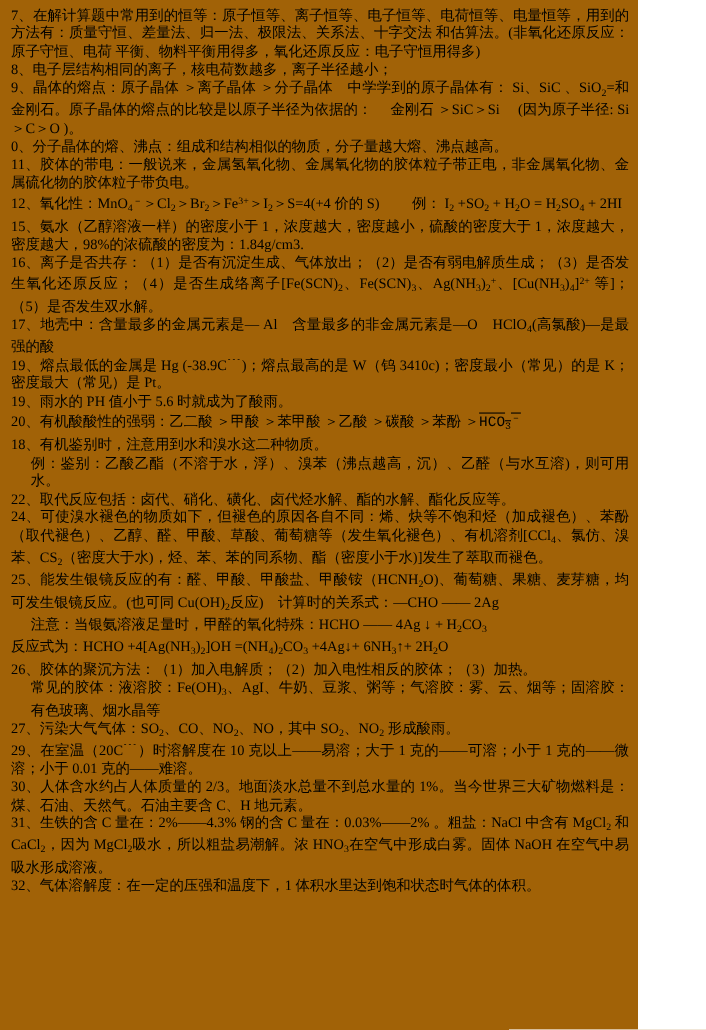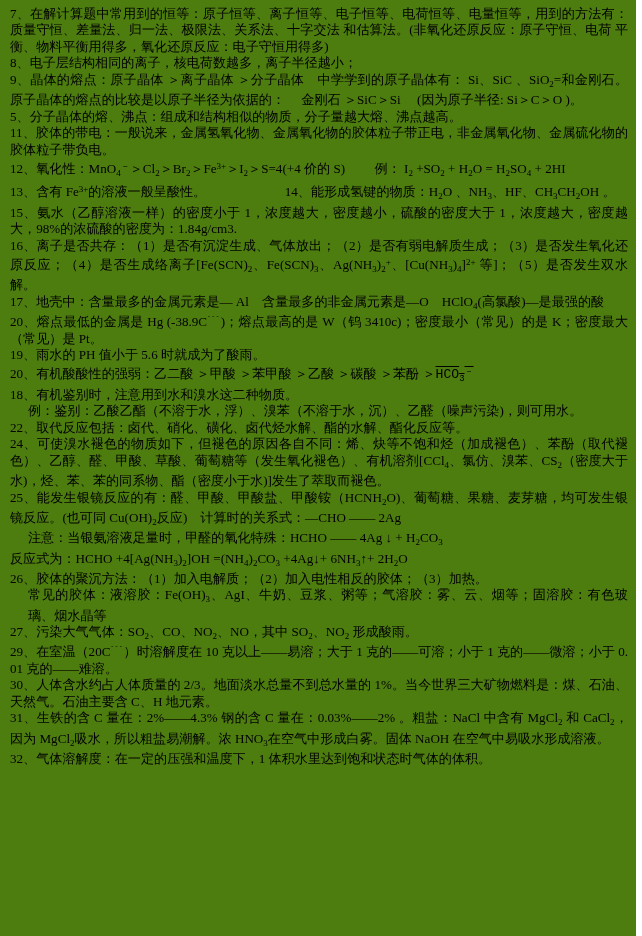--- a/index.html
+++ b/index.html
@@ -7,25 +7,25 @@
     padding: 0;
     background: #ffffff;
   }
   body {
     width: 642px;
     min-height: 936px;
     font-family: "Liberation Serif", "DejaVu Serif", serif;
     color: #000000;
   }
   #page {
-    width: 636px;
+    width: 580px;
     min-height: 936px;
     box-sizing: border-box;
     padding: 6px 8px 4px 10px;
-    background: #4d7c0f;
+    background: #a16207;
   }
   .line {
     font-size: 13.1px;
     line-height: 16.45px;
     text-align: justify;
     text-justify: inter-ideograph;
     letter-spacing: 0px;
     margin: 0;
     padding: 0;
     white-space: normal;
@@ -48,32 +48,31 @@
     font-family: Liberation Mono, monospace;
   }
 </style>
 </head>
 <body>
 
 <div id="page">
     <p class="line" id="line-7">7、在解计算题中常用到的恒等：原子恒等、离子恒等、电子恒等、电荷恒等、电量恒等，用到的方法有：质量守恒、差量法、归一法、极限法、关系法、十字交法 和估算法。(非氧化还原反应：原子守恒、电荷 平衡、物料平衡用得多，氧化还原反应：电子守恒用得多)</p>
     <p class="line" id="line-8">8、电子层结构相同的离子，核电荷数越多，离子半径越小；</p>
     <p class="line" id="line-9">9、晶体的熔点：原子晶体 ＞离子晶体 ＞分子晶体　中学学到的原子晶体有： Si、SiC 、SiO<sub>2</sub>=和金刚石。原子晶体的熔点的比较是以原子半径为依据的：　 金刚石 ＞SiC＞Si 　(因为原子半径: Si＞C＞O )。</p>
-    <p class="line" id="line-0">5、分子晶体的熔、沸点：组成和结构相似的物质，分子量越大熔、沸点越高。</p>
+    <p class="line" id="line-0">0、分子晶体的熔、沸点：组成和结构相似的物质，分子量越大熔、沸点越高。</p>
     <p class="line" id="line-11">11、胶体的带电：一般说来，金属氢氧化物、金属氧化物的胶体粒子带正电，非金属氧化物、金属硫化物的胶体粒子带负电。</p>
     <p class="line" id="line-12">12、氧化性：MnO<sub>4</sub><sup>－</sup>＞Cl<sub>2</sub>＞Br<sub>2</sub>＞Fe<sup>3+</sup>＞I<sub>2</sub>＞S=4(+4 价的 S) 　　例： I<sub>2</sub> +SO<sub>2</sub> + H<sub>2</sub>O = H<sub>2</sub>SO<sub>4</sub> + 2HI</p>
-    <p class="line" id="line-13">13、含有 Fe<sup>3+</sup>的溶液一般呈酸性。　　　　　　14、能形成氢键的物质：H<sub>2</sub>O 、NH<sub>3</sub>、HF、CH<sub>3</sub>CH<sub>2</sub>OH 。</p>
     <p class="line" id="line-15">15、氨水（乙醇溶液一样）的密度小于 1，浓度越大，密度越小，硫酸的密度大于 1，浓度越大，密度越大，98%的浓硫酸的密度为：1.84g/cm3.</p>
     <p class="line" id="line-16">16、离子是否共存：（1）是否有沉淀生成、气体放出；（2）是否有弱电解质生成；（3）是否发生氧化还原反应；（4）是否生成络离子[Fe(SCN)<sub>2</sub>、Fe(SCN)<sub>3</sub>、Ag(NH<sub>3</sub>)<sub>2</sub><sup>+</sup>、[Cu(NH<sub>3</sub>)<sub>4</sub>]<sup>2+</sup> 等]；（5）是否发生双水解。</p>
     <p class="line" id="line-17">17、地壳中：含量最多的金属元素是— Al　含量最多的非金属元素是—O　HClO<sub>4</sub>(高氯酸)—是最强的酸</p>
-    <p class="line" id="line-18">20、熔点最低的金属是 Hg (-38.9C﹉)；熔点最高的是 W（钨 3410c)；密度最小（常见）的是 K；密度最大（常见）是 Pt。</p>
+    <p class="line" id="line-18">19、熔点最低的金属是 Hg (-38.9C﹉)；熔点最高的是 W（钨 3410c)；密度最小（常见）的是 K；密度最大（常见）是 Pt。</p>
     <p class="line" id="line-19">19、雨水的 PH 值小于 5.6 时就成为了酸雨。</p>
     <p class="line" id="line-20">20、有机酸酸性的强弱：乙二酸 ＞甲酸 ＞苯甲酸 ＞乙酸 ＞碳酸 ＞苯酚 ＞<span class="ovl">HCO<sub>3</sub><sup>－</sup></span></p>
     <p class="line" id="line-21">18、有机鉴别时，注意用到水和溴水这二种物质。</p>
-    <p class="line indent" id="line-21b">例：鉴别：乙酸乙酯（不溶于水，浮）、溴苯（不溶于水，沉）、乙醛（噪声污染)，则可用水。</p>
+    <p class="line indent" id="line-21b">例：鉴别：乙酸乙酯（不溶于水，浮）、溴苯（沸点越高，沉）、乙醛（与水互溶)，则可用水。</p>
     <p class="line" id="line-22">22、取代反应包括：卤代、硝化、磺化、卤代烃水解、酯的水解、酯化反应等。</p>
     <p class="line" id="line-24">24、可使溴水褪色的物质如下，但褪色的原因各自不同：烯、炔等不饱和烃（加成褪色）、苯酚（取代褪色）、乙醇、醛、甲酸、草酸、葡萄糖等（发生氧化褪色）、有机溶剂[CCl<sub>4</sub>、氯仿、溴苯、CS<sub>2</sub>（密度大于水)，烃、苯、苯的同系物、酯（密度小于水)]发生了萃取而褪色。</p>
     <p class="line" id="line-25">25、能发生银镜反应的有：醛、甲酸、甲酸盐、甲酸铵（HCNH<sub>2</sub>O)、葡萄糖、果糖、麦芽糖，均可发生银镜反应。(也可同 Cu(OH)<sub>2</sub>反应)　计算时的关系式：—CHO ——  2Ag</p>
     <p class="line indent" id="line-25b">注意：当银氨溶液足量时，甲醛的氧化特殊：HCHO ——  4Ag ↓ + H<sub>2</sub>CO<sub>3</sub></p>
     <p class="line" id="line-25c">反应式为：HCHO +4[Ag(NH<sub>3</sub>)<sub>2</sub>]OH =(NH<sub>4</sub>)<sub>2</sub>CO<sub>3</sub> +4Ag↓+ 6NH<sub>3</sub>↑+ 2H<sub>2</sub>O</p>
     <p class="line" id="line-26">26、胶体的聚沉方法：（1）加入电解质；（2）加入电性相反的胶体；（3）加热。</p>
     <p class="line indent" id="line-26b">常见的胶体：液溶胶：Fe(OH)<sub>3</sub>、AgI、牛奶、豆浆、粥等；气溶胶：雾、云、烟等；固溶胶：有色玻璃、烟水晶等</p>
     <p class="line" id="line-27">27、污染大气气体：SO<sub>2</sub>、CO、NO<sub>2</sub>、NO，其中 SO<sub>2</sub>、NO<sub>2</sub> 形成酸雨。</p>
     <p class="line" id="line-29">29、在室温（20C﹉）时溶解度在 10 克以上——易溶；大于 1 克的——可溶；小于 1 克的——微溶；小于 0.01 克的——难溶。</p>
     <p class="line" id="line-30">30、人体含水约占人体质量的 2/3。地面淡水总量不到总水量的 1%。当今世界三大矿物燃料是：煤、石油、天然气。石油主要含 C、H 地元素。</p>

